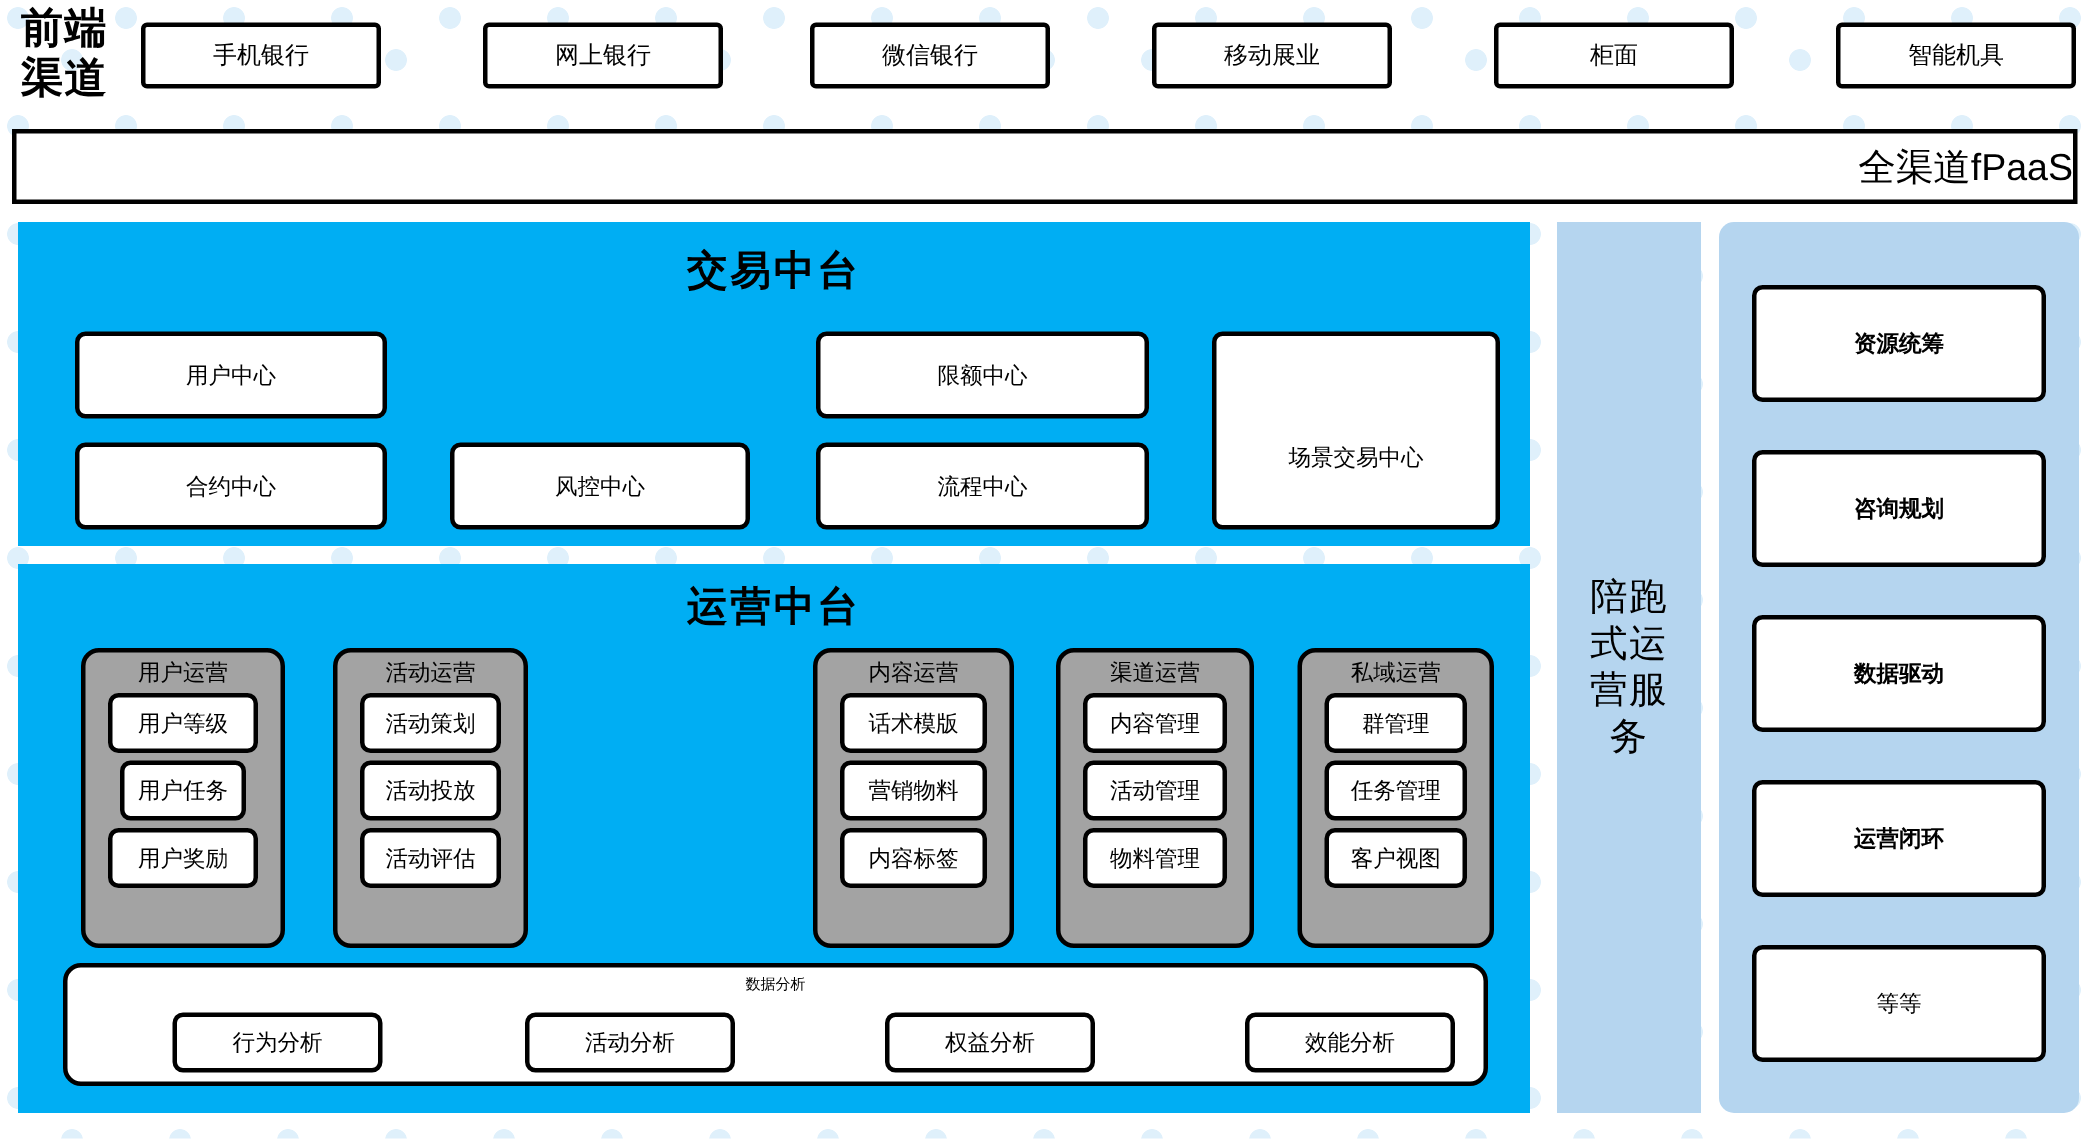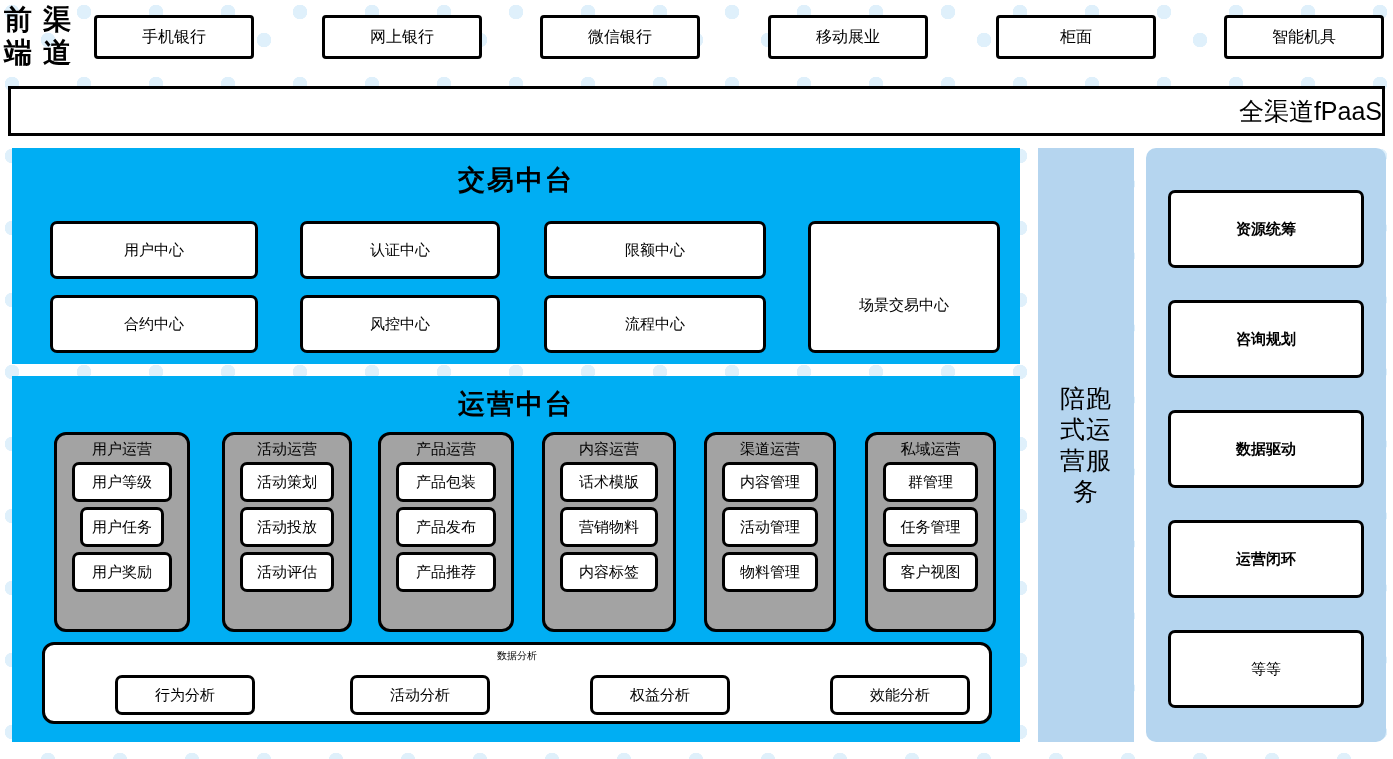--- a/index.html
+++ b/index.html
@@ -39,21 +39,21 @@
     left: 4px;
     top: 2px;
     width: 78px;
     height: 68px;
     font-family: "Liberation Serif", "DejaVu Serif", serif;
     font-weight: bold;
     font-size: 28px;
     line-height: 33px;
     letter-spacing: 1px;
     display: flex;
-    flex-direction: row;
+    flex-direction: column;
     align-items: center;
     justify-content: center;
     color: #000;
   }
   .channel-box {
     top: 15px;
     height: 44px;
     font-size: 16px;
     border-width: 3px;
     border-radius: 4px;
@@ -207,23 +207,20 @@
 
 <div id="fpaas-bar">
   <span>全渠道fPaaS</span>
 </div>
 
 <div class="blue-panel" id="transaction-panel" style="left:12px; top:148px; width:1008px; height:216px;">
   <div class="panel-title" style="top:14px;">交易中台</div>
 <div class="wbox trx-box" style="left: 38px; top: 73px; width: 208px; height: 58px;">
       <span>用户中心</span>
     </div>
-    <div class="wbox trx-box" style="left: 288px; top: 73px; width: 200px; height: 58px;">
-      <span>认证中心</span>
-    </div>
     <div class="wbox trx-box" style="left: 532px; top: 73px; width: 222px; height: 58px;">
       <span>限额中心</span>
     </div>
     <div class="wbox trx-box" style="left: 38px; top: 147px; width: 208px; height: 58px;">
       <span>合约中心</span>
     </div>
     <div class="wbox trx-box" style="left: 288px; top: 147px; width: 200px; height: 58px;">
       <span>风控中心</span>
     </div>
     <div class="wbox trx-box" style="left: 532px; top: 147px; width: 222px; height: 58px;">
@@ -268,32 +265,20 @@
       <div class="ops-sub" style="width: 94px; height: 40px;">
         <span>活动策划</span>
       </div>
       <div class="ops-sub" style="width: 94px; height: 40px;">
         <span>活动投放</span>
       </div>
       <div class="ops-sub" style="width: 94px; height: 40px;">
         <span>活动评估</span>
       </div>
     </div>
-    <div class="ops-card" style="left: 366px; top: 56px; width: 136px; height: 200px;">
-      <div class="ops-card-title">产品运营</div>
-      <div class="ops-sub" style="width: 100px; height: 40px;">
-        <span>产品包装</span>
-      </div>
-      <div class="ops-sub" style="width: 100px; height: 40px;">
-        <span>产品发布</span>
-      </div>
-      <div class="ops-sub" style="width: 100px; height: 40px;">
-        <span>产品推荐</span>
-      </div>
-    </div>
     <div class="ops-card" style="left: 530px; top: 56px; width: 134px; height: 200px;">
       <div class="ops-card-title">内容运营</div>
       <div class="ops-sub" style="width: 98px; height: 40px;">
         <span>话术模版</span>
       </div>
       <div class="ops-sub" style="width: 98px; height: 40px;">
         <span>营销物料</span>
       </div>
       <div class="ops-sub" style="width: 98px; height: 40px;">
         <span>内容标签</span>

